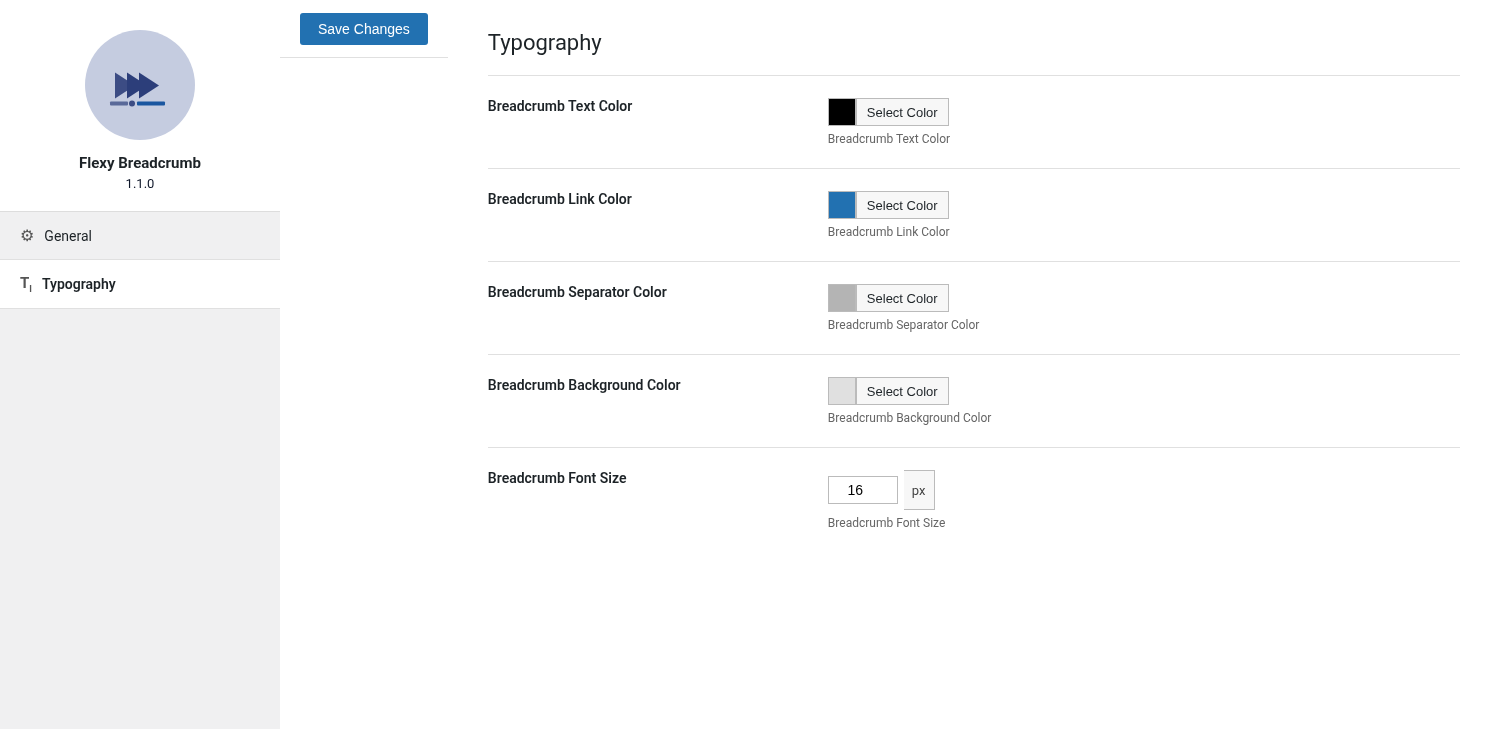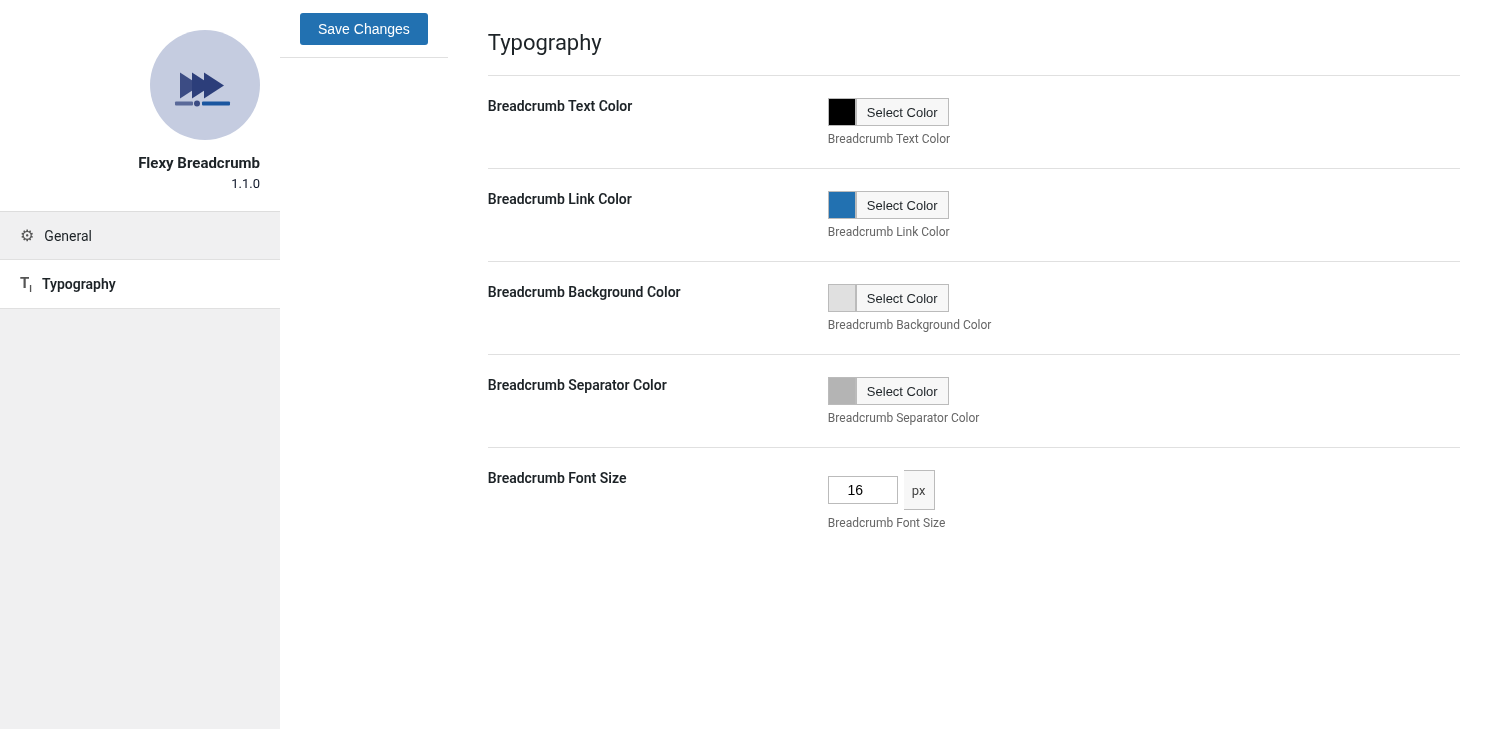--- a/index.html
+++ b/index.html
@@ -17,21 +17,21 @@
       background: #f0f0f1;
       flex-shrink: 0;
       display: flex;
       flex-direction: column;
     }
 
     .plugin-logo-area {
       background: #fff;
       display: flex;
       flex-direction: column;
-      align-items: flex-end;
+      align-items: center;
       padding: 30px 20px 20px;
       border-bottom: 1px solid #ddd;
     }
 
     .logo-circle {
       width: 110px;
       height: 110px;
       border-radius: 50%;
       background: #c5cce0;
       display: flex;
@@ -272,38 +272,38 @@
           <td>
             <div class="color-picker-row">
               <div class="color-swatch" style="background:#2271b1;"></div>
               <button class="select-color-btn">Select Color</button>
             </div>
             <div class="field-description">Breadcrumb Link Color</div>
           </td>
         </tr>
 
         <tr class="settings-row">
+          <td>Breadcrumb Separator Color</td>
+          <td>
+            <div class="color-picker-row">
+              <div class="color-swatch" style="background:#b4b4b4;"></div>
+              <button class="select-color-btn">Select Color</button>
+            </div>
+            <div class="field-description">Breadcrumb Separator Color</div>
+          </td>
+        </tr>
+
+        <tr class="settings-row">
           <td>Breadcrumb Background Color</td>
           <td>
             <div class="color-picker-row">
               <div class="color-swatch" style="background:#e0e0e0;"></div>
               <button class="select-color-btn">Select Color</button>
             </div>
             <div class="field-description">Breadcrumb Background Color</div>
-          </td>
-        </tr>
-
-        <tr class="settings-row">
-          <td>Breadcrumb Separator Color</td>
-          <td>
-            <div class="color-picker-row">
-              <div class="color-swatch" style="background:#b4b4b4;"></div>
-              <button class="select-color-btn">Select Color</button>
-            </div>
-            <div class="field-description">Breadcrumb Separator Color</div>
           </td>
         </tr>
 
         <tr class="settings-row">
           <td>Breadcrumb Font Size</td>
           <td>
             <div class="font-size-row">
               <input class="font-size-input" type="number" value="16" style="">
               <div class="font-size-unit">px</div>
             </div>

